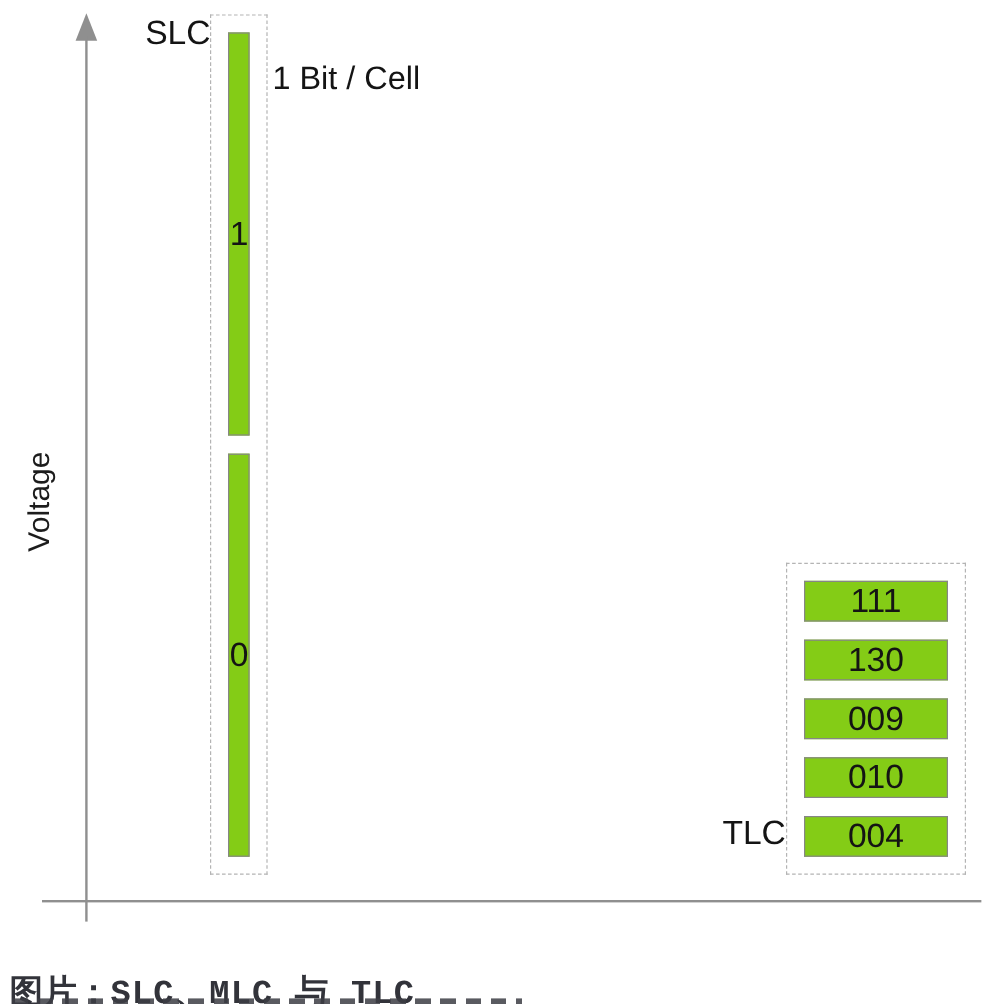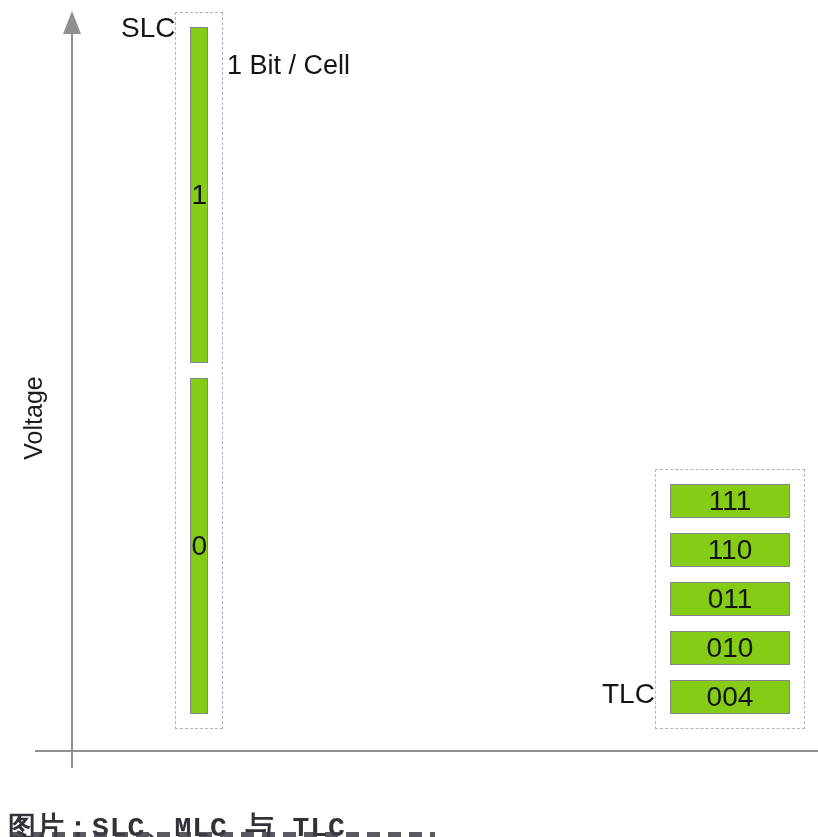--- a/index.html
+++ b/index.html
@@ -136,22 +136,22 @@
       <div class="level-box">0</div>
     </div>
     <div class="col-caption">1 Bit / Cell</div>
   </div>
 
 
   <div class="col col-tlc">
     <div class="col-title">TLC</div>
     <div class="cell-group">
       <div class="level-box">111</div>
-      <div class="level-box">110</div>
-      <div class="level-box">011</div>
+      <div class="level-box">130</div>
+      <div class="level-box">009</div>
       <div class="level-box">010</div>
       <div class="level-box">004</div>
     </div>
   </div>
 
   <div class="figure-caption"><span>图片：</span><span class="latin">SLC、MLC 与 TLC</span></div>
 
   <div class="clipped-text-line"></div>
 
 </div>

